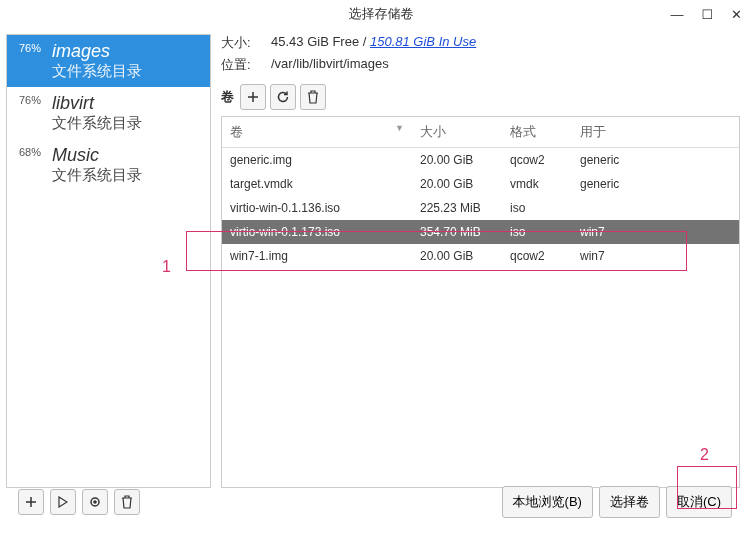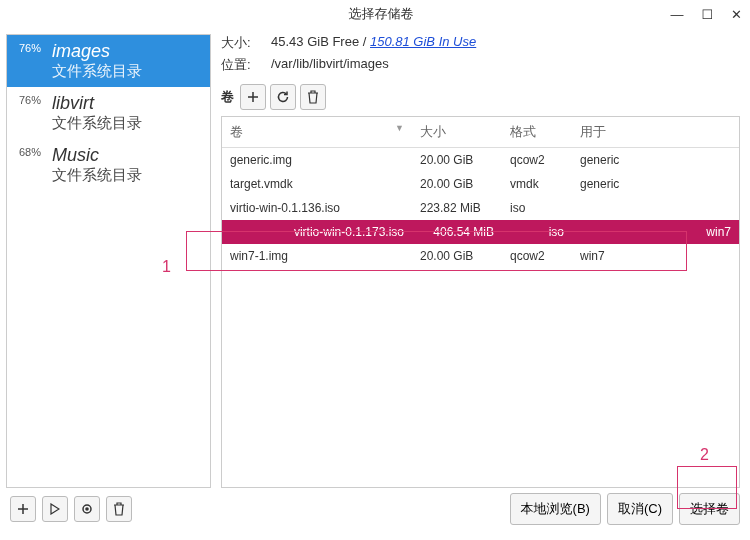--- a/index.html
+++ b/index.html
@@ -23,22 +23,22 @@
   .info-val .free { }
   .info-val .inuse { font-style: italic; color: #1d4ed8; text-decoration: underline; }
   .vol-toolbar { display: flex; align-items: center; gap: 4px; margin: 6px 0; }
   .vol-toolbar .lbl { font-weight: bold; margin-right: 2px; }
   .icon-btn { width: 26px; height: 26px; border: 1px solid #bbb; border-radius: 3px; background: #f5f5f5; display: flex; align-items: center; justify-content: center; cursor: pointer; }
   .table-wrap { flex: 1; border: 1px solid #ccc; overflow: hidden; }
   table { width: 100%; border-collapse: collapse; }
   thead th { text-align: left; font-weight: normal; color: #666; padding: 6px 8px; border-bottom: 1px solid #ddd; font-size: 13px; }
   thead th .sort { float: right; font-size: 9px; color: #999; }
   tbody td { padding: 5px 8px; font-size: 12px; }
-  tbody tr.selected { background: #be185d; color: #fff; text-align: right; }
-  .bottom { position: absolute; bottom: 8px; left: 0; right: 0; height: 46px; display: flex; align-items: center; padding: 0 10px; }
+  tbody tr.selected { background: #737373; color: #fff; }
+  .bottom { position: absolute; bottom: 15px; left: 0; right: 0; height: 46px; display: flex; align-items: center; padding: 0 18px; }
   .bottom-left { display: flex; gap: 6px; }
   .bottom-right { margin-left: auto; display: flex; gap: 6px; }
   .btn { border: 1px solid #bbb; border-radius: 3px; background: #f5f5f5; padding: 6px 10px; cursor: pointer; font-size: 13px; }
   .anno-box { position: absolute; border: 1.5px solid #d6336c; pointer-events: none; }
   .anno-label { position: absolute; color: #d6336c; font-size: 16px; pointer-events: none; }
   svg { display: block; }
 </style>
 </head>
 <body>
 
@@ -123,27 +123,27 @@
     <td>generic</td>
             </tr>
             <tr>
               <td>target.vmdk</td>
     <td>20.00 GiB</td>
     <td>vmdk</td>
     <td>generic</td>
             </tr>
             <tr>
               <td>virtio-win-0.1.136.iso</td>
-    <td>223.82 MiB</td>
+    <td>225.23 MiB</td>
     <td>iso</td>
     <td></td>
             </tr>
             <tr class="selected">
               <td>virtio-win-0.1.173.iso</td>
-    <td>406.54 MiB</td>
+    <td>354.70 MiB</td>
     <td>iso</td>
     <td>win7</td>
             </tr>
             <tr>
               <td>win7-1.img</td>
     <td>20.00 GiB</td>
     <td>qcow2</td>
     <td>win7</td>
             </tr>
           </tbody>
@@ -171,21 +171,21 @@
         </svg>
       </div>
     <div class="icon-btn">
         <svg width="12" height="14" viewBox="0 0 12 14">
           <path d="M1 3h10M4 3V1h4v2M2 3l1 10h6l1-10" stroke="#333" stroke-width="1.2" fill="none"></path>
         </svg>
       </div>
   </div>
   <div class="bottom-right">
     <button class="btn">本地浏览(B)</button>
+    <button class="btn">选择卷</button>
     <button class="btn">取消(C)</button>
-    <button class="btn">选择卷</button>
   </div>
 </div>
 
 <div class="anno-box" style="left:186px; top:231px; width:501px; height:40px;"></div>
 <span class="anno-label" style="left:162px; top:258px;">1</span>
 <div class="anno-box" style="left:677px; top:466px; width:60px; height:43px;"></div>
 <span class="anno-label" style="left:700px; top:446px;">2</span>
 
 </body></html>

